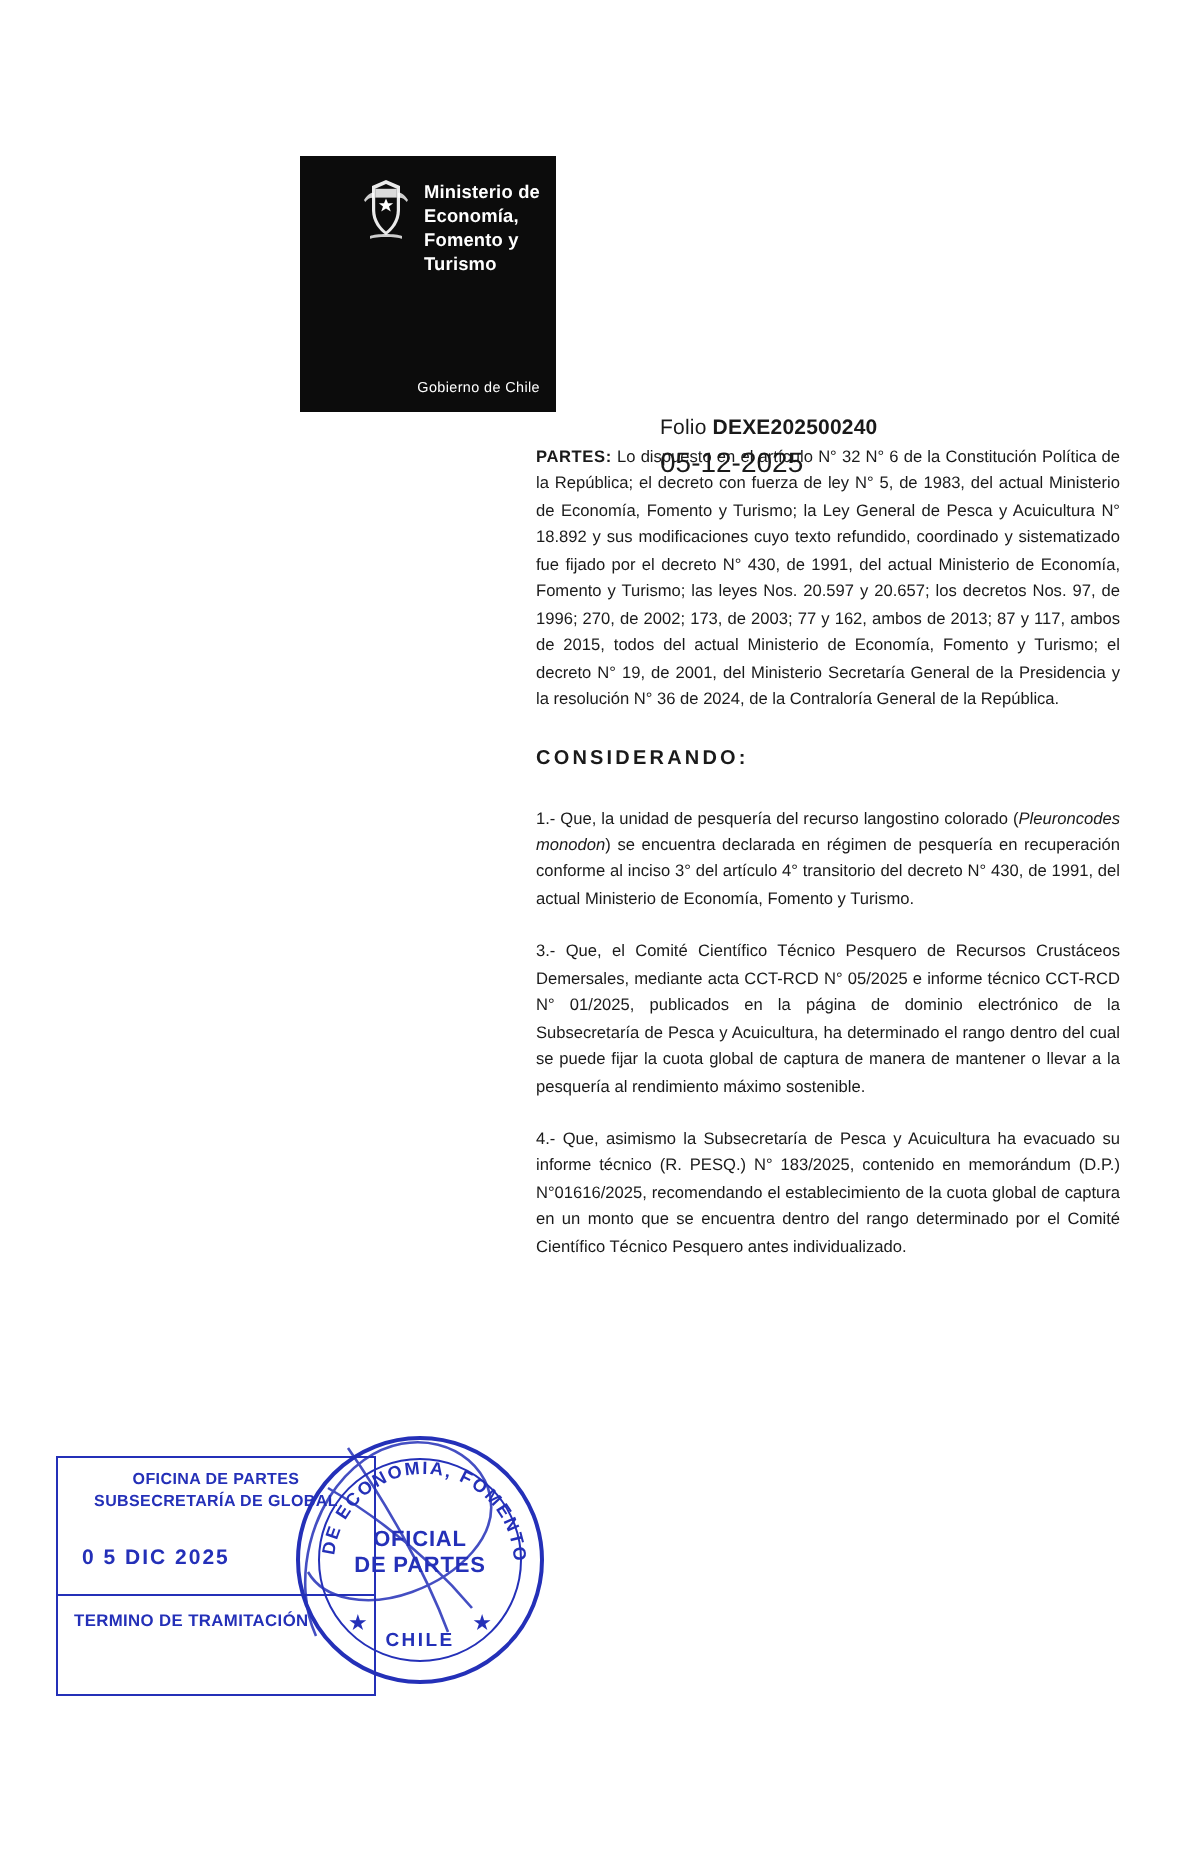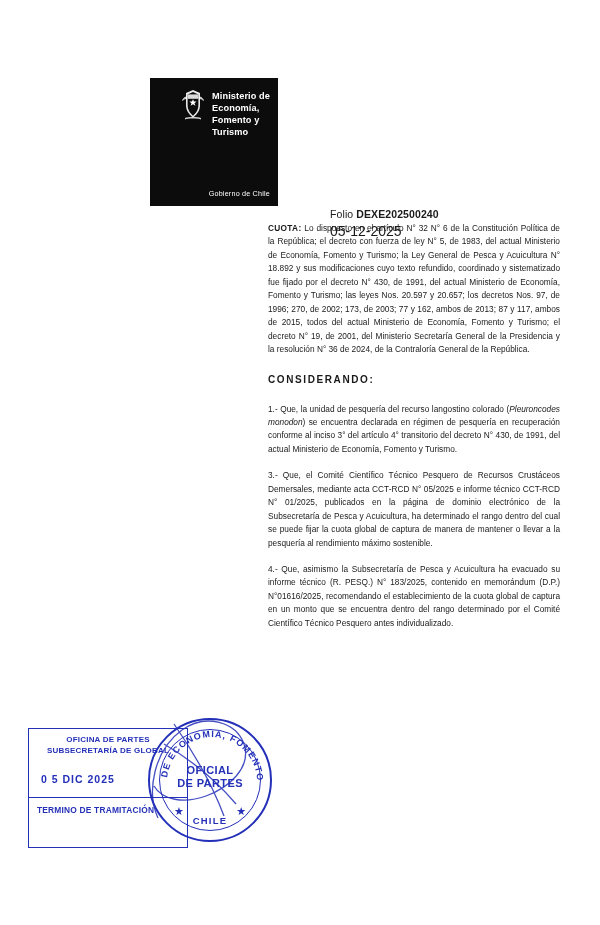--- a/index.html
+++ b/index.html
@@ -255,21 +255,21 @@
     <span class="folio-lbl">Folio</span>
     <span>DEXE202500240</span>
   </div>
   <div class="folio-date">05-12-2025</div>
 </div>
 
 <div class="doc-body">
 
 
   <div class="para">
-    <span class="visto-lbl">CUOTA:</span>
+    <span class="visto-lbl">PARTES:</span>
     <span>Lo dispuesto en el artículo N° 32 N° 6 de la Constitución Política de la República; el decreto con fuerza de ley N° 5, de 1983, del actual Ministerio de Economía, Fomento y Turismo; la Ley General de Pesca y Acuicultura N° 18.892 y sus modificaciones cuyo texto refundido, coordinado y sistematizado fue fijado por el decreto N° 430, de 1991, del actual Ministerio de Economía, Fomento y Turismo; las leyes Nos. 20.597 y 20.657; los decretos Nos. 97, de 1996; 270, de 2002; 173, de 2003; 77 y 162, ambos de 2013; 87 y 117, ambos de 2015, todos del actual Ministerio de Economía, Fomento y Turismo; el decreto N° 19, de 2001, del Ministerio Secretaría General de la Presidencia y la resolución N° 36 de 2024, de la Contraloría General de la República.</span>
   </div>
 
   <div class="considerando">CONSIDERANDO:</div>
 
   <div class="para">
     <span>1.- Que, la unidad de pesquería del recurso langostino colorado (</span><b><i>Pleuroncodes monodon</i></b><span>) se encuentra declarada en régimen de pesquería en recuperación conforme al inciso 3° del artículo 4° transitorio del decreto N° 430, de 1991, del actual Ministerio de Economía, Fomento y Turismo.</span>
   </div>
 
 

